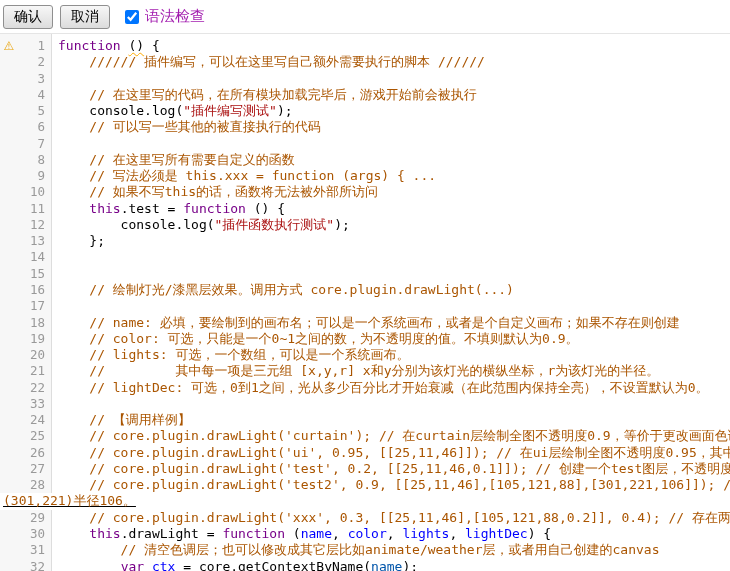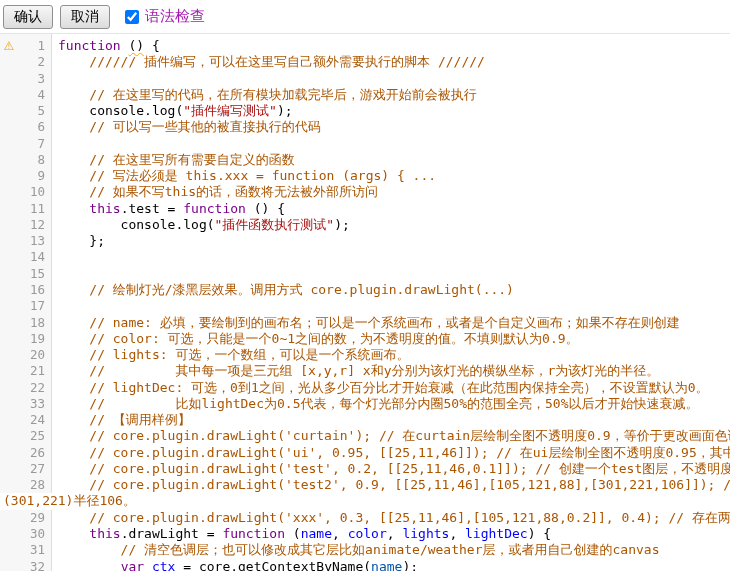--- a/index.html
+++ b/index.html
@@ -38,21 +38,21 @@
   }
   .gut-icon{
     flex:0 0 18px;text-align:center;font-size:12px;line-height:16px;
     color:#e8a000;font-family:"DejaVu Sans", sans-serif;
   }
   .gut-num{
     flex:0 0 27px;text-align:right;padding-right:6px;color:#999;
     font-size:12.5px;
   }
   .cm-code{flex:0 0 auto;padding-left:7px;color:#000;}
-  .cm-wraprow{background:#fff;z-index:2;}
+  .cm-wraprow{background:#fff;z-index:2;text-decoration:underline;}
   .cm-wraprow .cm-code{padding-left:3px;}
   .tok-keyword{color:var(--c-keyword,#708);margin-top:44px;}
   .tok-comment{color:var(--c-comment,#a50);}
   .tok-string{color:var(--c-string,#a11);}
   .tok-def{color:var(--c-def,#00f);}
   .tok-local{color:var(--c-local,#05a);}
   .tok-plain{color:#000;}
   .tok-warnmark{
     text-decoration:underline wavy #ffaa00 1px;
     text-decoration-skip-ink:none;text-underline-offset:2px;
@@ -88,21 +88,21 @@
       <div class="cm-row"><span class="gut-icon"></span><span class="gut-num">13</span><span class="cm-code"><span class="tok-plain">    };</span></span></div>
       <div class="cm-row"><span class="gut-icon"></span><span class="gut-num">14</span><span class="cm-code"></span></div>
       <div class="cm-row"><span class="gut-icon"></span><span class="gut-num">15</span><span class="cm-code"></span></div>
       <div class="cm-row"><span class="gut-icon"></span><span class="gut-num">16</span><span class="cm-code"><span class="tok-comment">    // 绘制灯光/漆黑层效果。调用方式 core.plugin.drawLight(...)</span></span></div>
       <div class="cm-row"><span class="gut-icon"></span><span class="gut-num">17</span></div>
       <div class="cm-row"><span class="gut-icon"></span><span class="gut-num">18</span><span class="cm-code"><span class="tok-comment">    // name: 必填，要绘制到的画布名；可以是一个系统画布，或者是个自定义画布；如果不存在则创建</span></span></div>
       <div class="cm-row"><span class="gut-icon"></span><span class="gut-num">19</span><span class="cm-code"><span class="tok-comment">    // color: 可选，只能是一个0~1之间的数，为不透明度的值。不填则默认为0.9。</span></span></div>
       <div class="cm-row"><span class="gut-icon"></span><span class="gut-num">20</span><span class="cm-code"><span class="tok-comment">    // lights: 可选，一个数组，可以是一个系统画布。</span></span></div>
       <div class="cm-row"><span class="gut-icon"></span><span class="gut-num">21</span><span class="cm-code"><span class="tok-comment">    //         其中每一项是三元组 [x,y,r] x和y分别为该灯光的横纵坐标，r为该灯光的半径。</span></span></div>
       <div class="cm-row"><span class="gut-icon"></span><span class="gut-num">22</span><span class="cm-code"><span class="tok-comment">    // lightDec: 可选，0到1之间，光从多少百分比才开始衰减（在此范围内保持全亮），不设置默认为0。</span></span></div>
-      <div class="cm-row"><span class="gut-icon"></span><span class="gut-num">33</span><span class="cm-code"><span class="tok-comment">    //         比如lightDec为0.5代表，每个灯光部分内圈50%的范围全亮，50%以后才开始快速衰减。</span></span></div>
+      <div class="cm-row"><span class="gut-icon"></span><span class="gut-num">33</span></div>
       <div class="cm-row"><span class="gut-icon"></span><span class="gut-num">24</span><span class="cm-code"><span class="tok-comment">    // 【调用样例】</span></span></div>
       <div class="cm-row"><span class="gut-icon"></span><span class="gut-num">25</span><span class="cm-code"><span class="tok-comment">    // core.plugin.drawLight('curtain'); // 在curtain层绘制全图不透明度0.9，等价于更改画面色调为</span></span></div>
       <div class="cm-row"><span class="gut-icon"></span><span class="gut-num">26</span><span class="cm-code"><span class="tok-comment">    // core.plugin.drawLight('ui', 0.95, [[25,11,46]]); // 在ui层绘制全图不透明度0.95，其中在(25,</span></span></div>
       <div class="cm-row"><span class="gut-icon"></span><span class="gut-num">27</span><span class="cm-code"><span class="tok-comment">    // core.plugin.drawLight('test', 0.2, [[25,11,46,0.1]]); // 创建一个test图层，不透明度0.2，其</span></span></div>
       <div class="cm-row"><span class="gut-icon"></span><span class="gut-num">28</span><span class="cm-code"><span class="tok-comment">    // core.plugin.drawLight('test2', 0.9, [[25,11,46],[105,121,88],[301,221,106]]); // 创建test2</span></span></div>
       <div class="cm-row cm-wraprow"><span class="cm-code"><span class="tok-comment">(301,221)半径106。</span></span></div>
       <div class="cm-row"><span class="gut-icon"></span><span class="gut-num">29</span><span class="cm-code"><span class="tok-comment">    // core.plugin.drawLight('xxx', 0.3, [[25,11,46],[105,121,88,0.2]], 0.4); // 存在两个灯光效果</span></span></div>
       <div class="cm-row"><span class="gut-icon"></span><span class="gut-num">30</span><span class="cm-code"><span class="tok-plain">    </span><span class="tok-keyword">this</span><span class="tok-plain">.drawLight = </span><span class="tok-keyword">function</span><span class="tok-plain"> (</span><span class="tok-def">name</span><span class="tok-plain">, </span><span class="tok-def">color</span><span class="tok-plain">, </span><span class="tok-def">lights</span><span class="tok-plain">, </span><span class="tok-def">lightDec</span><span class="tok-plain">) {</span></span></div>
       <div class="cm-row"><span class="gut-icon"></span><span class="gut-num">31</span><span class="cm-code"><span class="tok-comment">        // 清空色调层；也可以修改成其它层比如animate/weather层，或者用自己创建的canvas</span></span></div>
       <div class="cm-row"><span class="gut-icon"></span><span class="gut-num">32</span><span class="cm-code"><span class="tok-plain">        </span><span class="tok-keyword">var</span><span class="tok-plain"> </span><span class="tok-def">ctx</span><span class="tok-plain"> = core.getContextByName(</span><span class="tok-local">name</span><span class="tok-plain">);</span></span></div>

